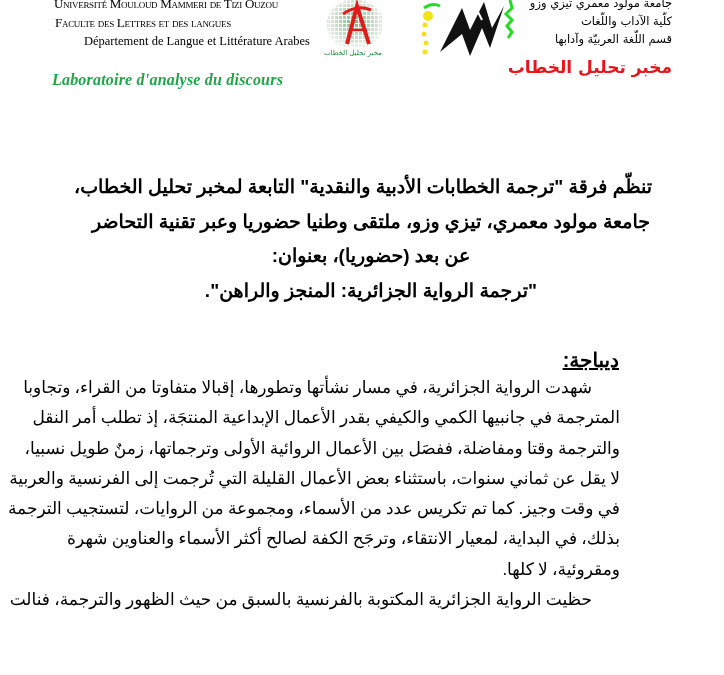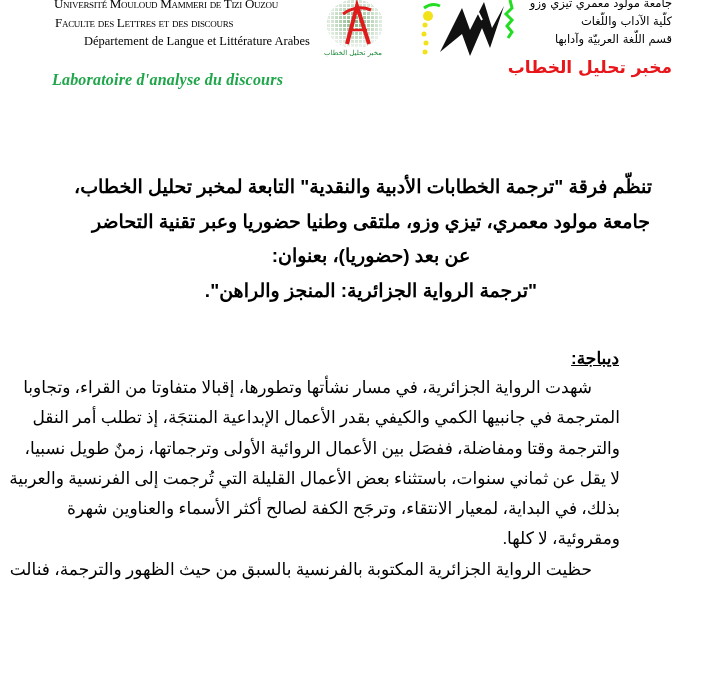--- a/index.html
+++ b/index.html
@@ -21,32 +21,32 @@
   
   .hdr-right { position:absolute; right:52px; top:-6px; width:200px; text-align:right; direction:rtl; font-family:"DejaVu Sans", sans-serif; }
   .hdr-right .line { font-size:11.5px; line-height:18px; white-space:nowrap; }
   .hdr-right .lab-ar { color:#e8161b; font-size:17px; font-weight:bold; margin-top:8px; line-height:22px; }
 
   
   .intro { position:absolute; left:90px; right:72px; top:170px; direction:rtl; text-align:center; font-family:"Liberation Sans", sans-serif; font-weight:bold; font-size:19px; line-height:34.5px; }
   .intro .l { white-space:nowrap; }
 
   
-  .section-title { position:absolute; right:105px; top:348px; direction:rtl; font-family:"Liberation Sans", sans-serif; font-weight:bold; font-size:17px;text-decoration:underline; }
+  .section-title { position:absolute; right:105px; top:348px; direction:rtl; font-family:"Liberation Sans", sans-serif; font-weight:bold; font-size:20px;text-decoration:underline; }
   .body-text { position:absolute; left:110px; right:104px; top:373px; direction:rtl; text-align:justify; font-family:"Liberation Serif", serif; font-size:17px; line-height:30.3px; }
   .body-text .row { white-space:nowrap; text-align-last:justify; text-align:justify; }
   .body-text .row.indent { padding-right:28px; }
   .body-text .row.last { text-align-last:right; }
 </style>
 </head>
 <body>
 
 <div class="hdr-left">
   <div class="line sc univ">Université Mouloud Mammeri de Tizi Ouzou</div>
-  <div class="line sc fac">Faculte des Lettres et des discours</div>
+  <div class="line sc fac">Faculte des Lettres et des langues</div>
   <div class="line dept">Département de Langue et Littérature Arabes</div>
   <div class="line lab">Laboratoire d'analyse du discours</div>
 </div>
 
 <div class="logo-lab">
   <svg width="60" height="58" viewBox="0 0 60 58">
     <defs>
       <pattern id="dots" width="4" height="4" patternUnits="userSpaceOnUse">
         <rect width="3" height="3" fill="#7fb07f"></rect>
       </pattern>
@@ -91,16 +91,17 @@
   <div class="l">عن بعد (حضوريا)، بعنوان:</div>
   <div class="l">"ترجمة الرواية الجزائرية: المنجز والراهن".</div>
 </div>
 
 <div class="section-title">ديباجة:</div>
 <div class="body-text">
   <div class="row indent">شهدت الرواية الجزائرية، في مسار نشأتها وتطورها، إقبالا متفاوتا من القراء، وتجاوبا</div>
   <div class="row">المترجمة في جانبيها الكمي والكيفي بقدر الأعمال الإبداعية المنتجَة، إذ تطلب أمر النقل</div>
   <div class="row">والترجمة وقتا ومفاضلة، ففصَل بين الأعمال الروائية الأولى وترجماتها، زمنٌ طويل نسبيا،</div>
   <div class="row">لا يقل عن ثماني سنوات، باستثناء بعض الأعمال القليلة التي تُرجمت إلى الفرنسية والعربية</div>
+  <div class="row">في وقت وجيز. كما تم تكريس عدد من الأسماء، ومجموعة من الروايات، لتستجيب الترجمة</div>
   <div class="row">بذلك، في البداية، لمعيار الانتقاء، وترجَح الكفة لصالح أكثر الأسماء والعناوين شهرة</div>
   <div class="row last">ومقروئية، لا كلها.</div>
   <div class="row indent">حظيت الرواية الجزائرية المكتوبة بالفرنسية بالسبق من حيث الظهور والترجمة، فنالت</div>
 </div>
 
 </body></html>

